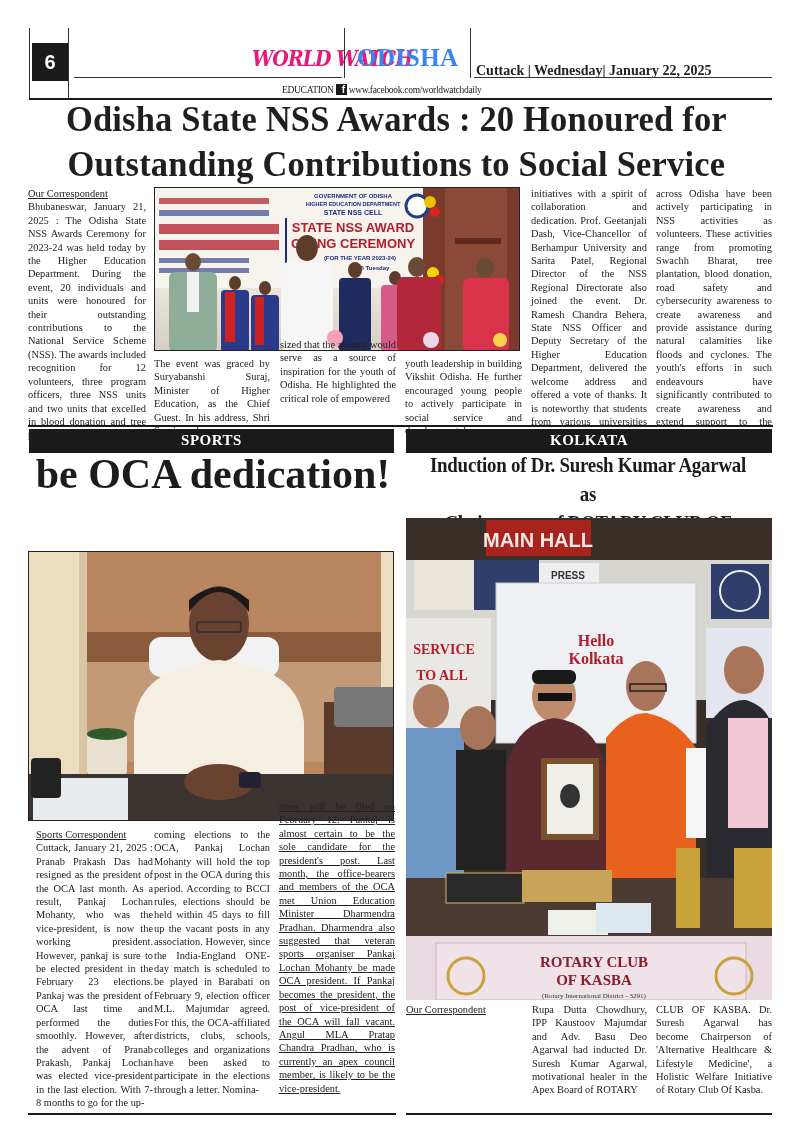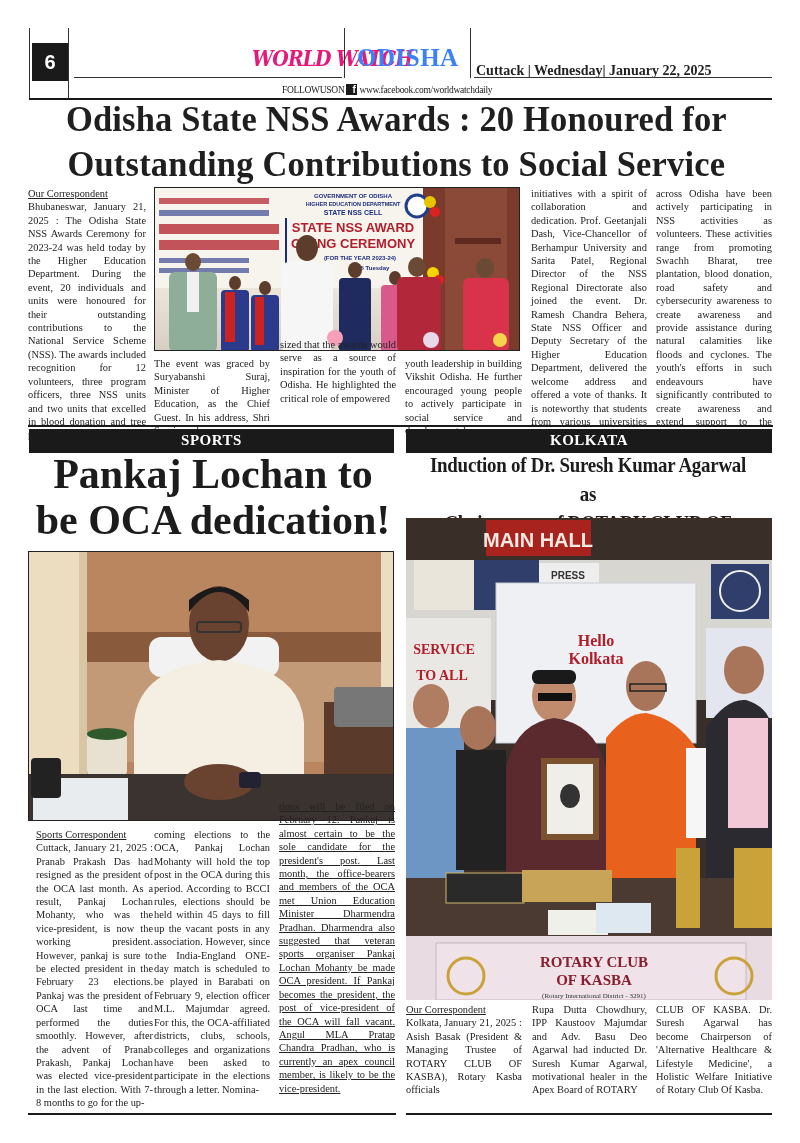--- a/index.html
+++ b/index.html
@@ -50,21 +50,21 @@
   <div class="vline" style="left:68px; top:28px; height:71px;"></div>
   <div class="page-num">6</div>
   <div class="hline" style="left:74px; top:77px; width:268px;"></div>
   <div class="logo">WORLD WATCH</div>
   <div class="vline" style="left:344px; top:28px; height:50px;"></div>
   <div class="section-title">ODISHA</div>
   <div class="vline" style="left:470px; top:28px; height:50px;"></div>
   <div class="dateline">Cuttack | Wednesday| January 22, 2025</div>
   <div class="hline" style="left:474px; top:77px; width:298px;"></div>
   <div class="follow">
-    <span>FOLLOWUSON</span>
+    <span>EDUCATION</span>
     <span class="fb-icon">f</span>
     <span>www.facebook.com/worldwatchdaily</span>
   </div>
   <div class="hline" style="left:29px; top:98px; width:743px; height:1.5px; background:#1a1a1a;"></div>
 </div>
 
 <div class="main-headline">
   <div>Odisha State NSS Awards : 20 Honoured for</div>
   <div>Outstanding Contributions to Social Service</div>
 </div>
@@ -139,21 +139,20 @@
 </div>
 <div class="col" style="left:656px; top:187px; width:116px;">
   <span>across Odisha have been actively participating in NSS activities as volunteers. These activities range from promoting Swachh Bharat, tree plantation, blood donation, road safety and cybersecurity awareness to create awareness and provide assistance during natural calamities like floods and cyclones. The youth's efforts in such endeavours have significantly contributed to create awareness and extend support to the communities.</span>
 </div>
 
 <div class="rule" style="left:28px; top:425px; width:745px; height:2px;"></div>
 
 <div class="section-bar" style="left:29px; top:429px; width:365px;">SPORTS</div>
 
 <div class="sports-headline">
-  <div>Pankaj Lochan to</div>
   <div>be OCA dedication!</div>
 </div>
 
 <div class="photo" style="left:28px; top:551px; width:366px; height:270px; background:#b8845e;">
   <svg width="366" height="270" viewBox="0 0 366 270">
     <rect x="0" y="0" width="366" height="270" fill="#b98660"></rect>
     <rect x="0" y="0" width="50" height="230" fill="#ecdcc0"></rect>
     <rect x="50" y="0" width="8" height="230" fill="#d9c6a4"></rect>
     <rect x="58" y="80" width="305" height="30" fill="#8a5a3c"></rect>
     <rect x="58" y="110" width="305" height="100" fill="#c39a78"></rect>
@@ -247,21 +246,20 @@
     <circle cx="60" cy="458" r="18" fill="none" stroke="#c9a23a" stroke-width="3"></circle>
     <circle cx="328" cy="458" r="18" fill="none" stroke="#c9a23a" stroke-width="3"></circle>
     <text x="188" y="449" font-size="15" font-weight="bold" fill="#8a1e2e" text-anchor="middle" font-family="Liberation Serif, serif">ROTARY CLUB</text>
     <text x="188" y="467" font-size="15" font-weight="bold" fill="#8a1e2e" text-anchor="middle" font-family="Liberation Serif, serif">OF KASBA</text>
     <text x="188" y="480" font-size="7" fill="#333" text-anchor="middle" font-family="Liberation Serif, serif">(Rotary International District - 3291)</text>
   </svg>
 </div>
 
 <div class="col" style="left:406px; top:1003px; width:116px;">
   <span class="byline">Our Correspondent</span>
-  <span>Kolkata, January 21, 2025 : Asish Basak (President &amp; Managing Trustee of ROTARY CLUB OF KASBA), Rotary Kasba officials</span>
 </div>
 <div class="col" style="left:532px; top:1003px; width:115px;">
   <span>Rupa Dutta Chowdhury, IPP Kaustoov Majumdar and Adv. Basu Deo Agarwal had inducted Dr. Suresh Kumar Agarwal, motivational healer in the Apex Board of ROTARY</span>
 </div>
 <div class="col" style="left:656px; top:1003px; width:116px;">
   <span>CLUB OF KASBA. Dr. Suresh Agarwal has become Chairperson of 'Alternative Healthcare &amp; Lifestyle Medicine', a Holistic Welfare Initiative of Rotary Club Of Kasba.</span>
 </div>
 
 <div class="rule" style="left:406px; top:1113px; width:366px; height:2px;"></div>
 

